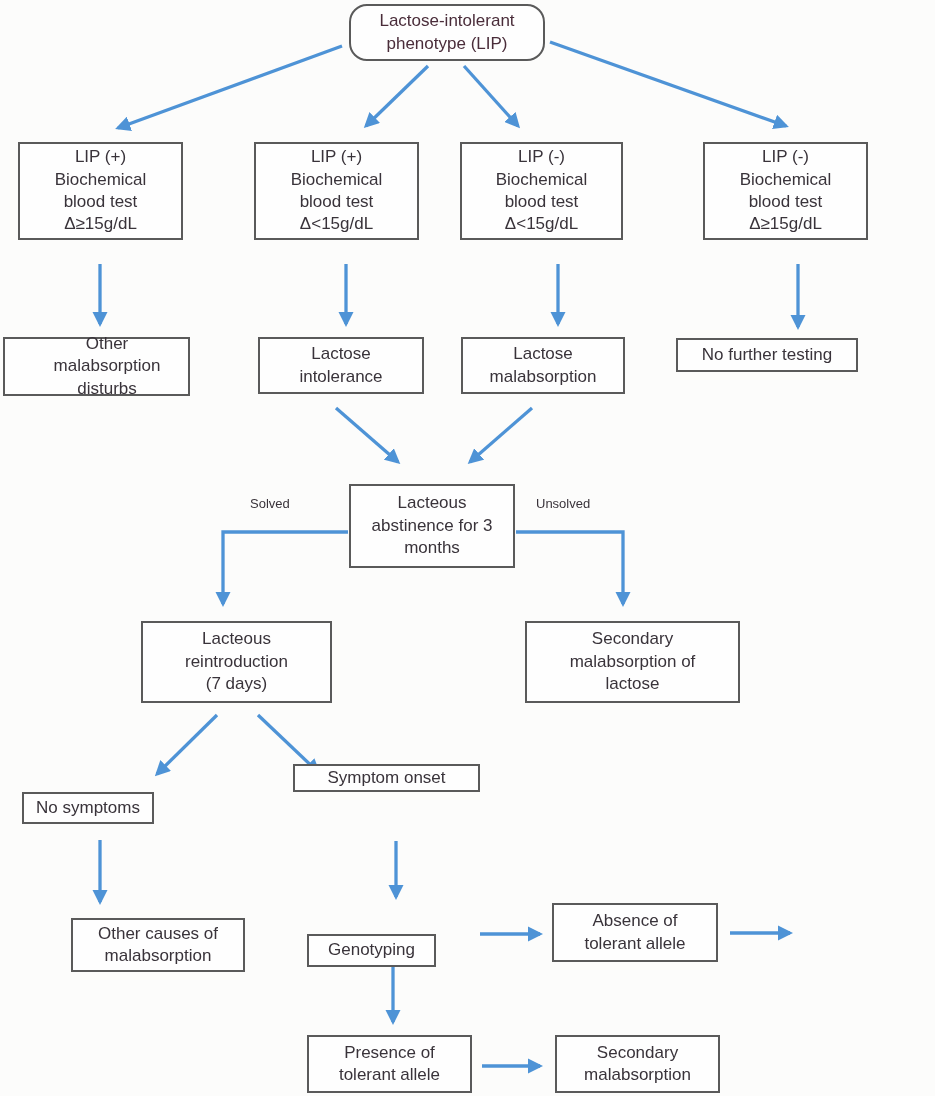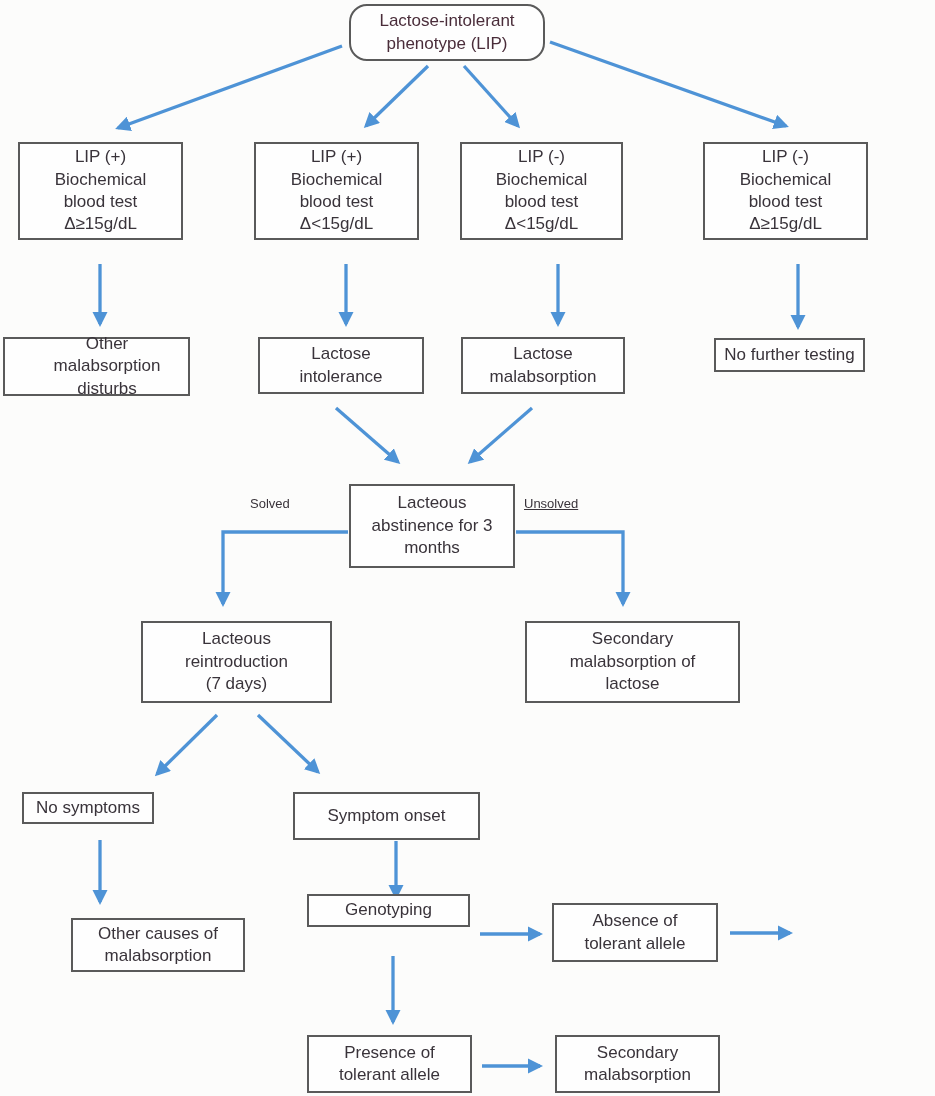--- a/index.html
+++ b/index.html
@@ -105,46 +105,46 @@
 
   <div class="node" style="left:3px; top:337px; width:187px; height:59px;padding-left:25px;">Other  malabsorption
 disturbs</div>
 
   <div class="node" style="left:258px; top:337px; width:166px; height:57px;">Lactose
 intolerance</div>
 
   <div class="node" style="left:461px; top:337px; width:164px; height:57px;">Lactose
 malabsorption</div>
 
-  <div class="node" style="left:714px; top:338px; width:151px; height:34px;">No further testing</div>
+  <div class="node" style="left:676px; top:338px; width:182px; height:34px;">No further testing</div>
 
   <div class="node" style="left:349px; top:484px; width:166px; height:84px;">Lacteous
 abstinence for 3
 months</div>
 
   <span class="edge-label" style="left:250px; top:496px;">Solved</span>
 
-  <span class="edge-label" style="left:524px; top:496px;text-decoration:underline;">Unsolved</span>
+  <span class="edge-label" style="left:536px; top:496px;">Unsolved</span>
 
   <div class="node" style="left:141px; top:621px; width:191px; height:82px;">Lacteous
 reintroduction
 (7 days)</div>
 
   <div class="node" style="left:525px; top:621px; width:215px; height:82px;">Secondary
 malabsorption of
 lactose</div>
 
   <div class="node" style="left:22px; top:792px; width:132px; height:32px;">No symptoms</div>
 
-  <div class="node" style="left:293px; top:792px; width:187px; height:48px;">Symptom  onset</div>
+  <div class="node" style="left:293px; top:764px; width:187px; height:28px;">Symptom  onset</div>
 
   <div class="node" style="left:23px; top:918px; width:174px; height:54px;margin-left:48px;">Other causes of
 malabsorption</div>
 
-  <div class="node" style="left:307px; top:894px; width:163px; height:33px;text-align:right;">Genotyping</div>
+  <div class="node" style="left:307px; top:934px; width:129px; height:33px;text-align:right;">Genotyping</div>
 
   <div class="node" style="left:552px; top:903px; width:166px; height:59px;">Absence of
 tolerant allele</div>
 
 
   <div class="node" style="left:307px; top:1035px; width:165px; height:58px;text-align:center;">Presence of
 tolerant allele</div>
 
   <div class="node" style="left:555px; top:1035px; width:165px; height:58px;">Secondary
 malabsorption</div>

